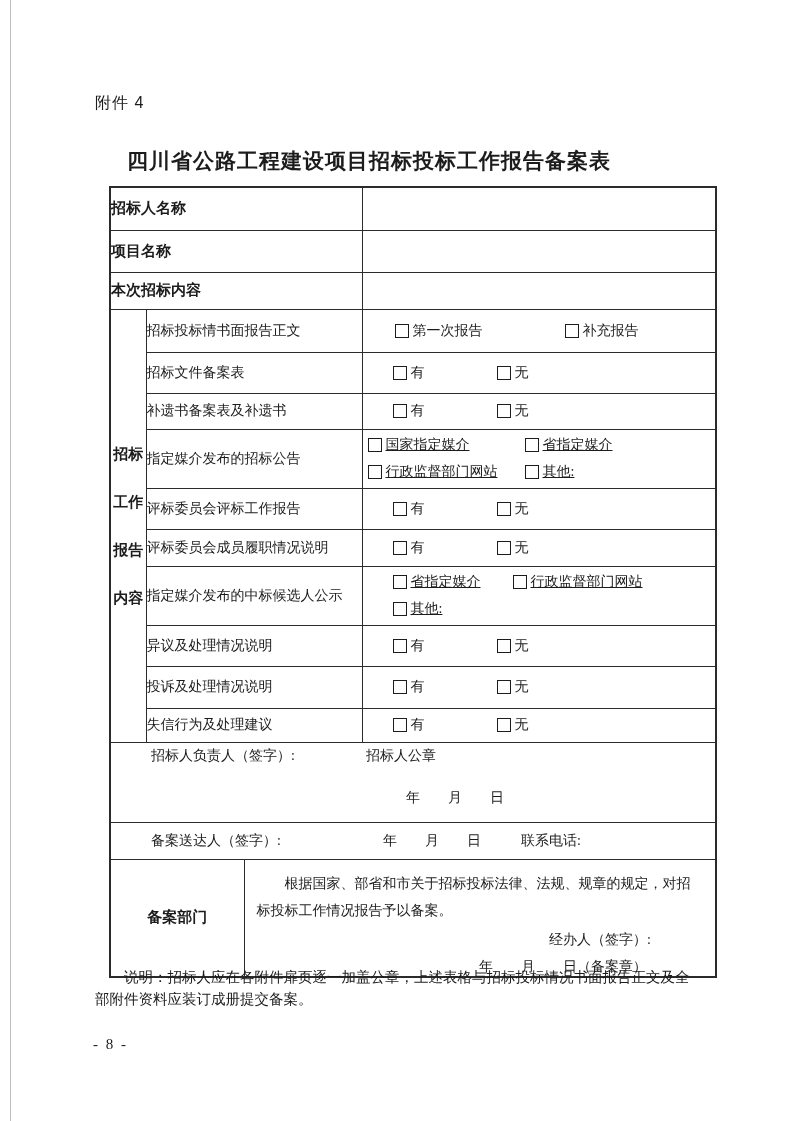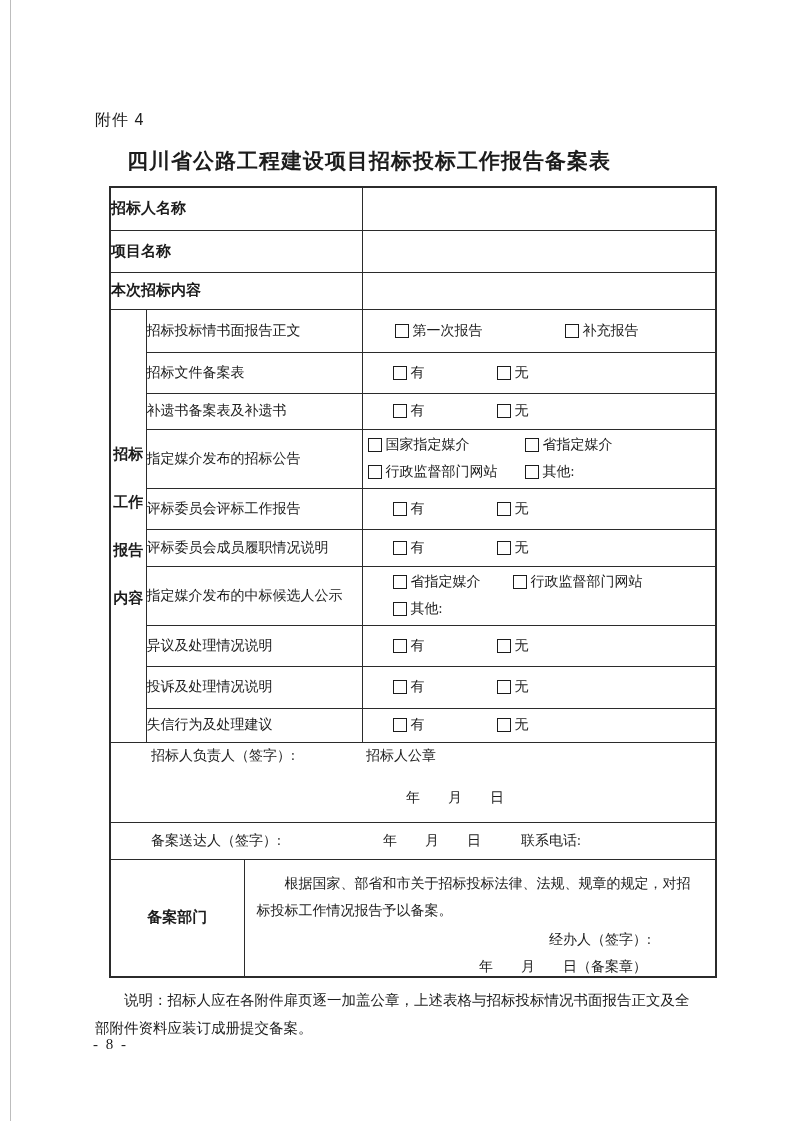--- a/index.html
+++ b/index.html
@@ -9,21 +9,21 @@
     position:relative;
     font-family:"Liberation Sans",sans-serif;
     color:#1c1c1c;
     overflow:hidden;
   }
   .scan-line{
     position:absolute;left:10px;top:0;width:1px;height:1121px;
     background:#bdbdbd;
   }
   .attachment{
-    position:absolute;left:95px;top:110px;
+    position:absolute;left:95px;top:93px;
     font-size:16px;letter-spacing:1px;
   }
   .doc-title{
     position:absolute;left:0;top:147px;width:738px;
     text-align:center;font-size:21px;font-weight:700;letter-spacing:1px;
   }
   table.main{
     position:absolute;left:109px;top:186px;
     width:606px;border-collapse:collapse;table-layout:fixed;
     border:2px solid #2b2b2b;
@@ -66,21 +66,21 @@
   .opt{display:inline-flex;align-items:center;white-space:nowrap;}
   .ow170{min-width:170px}
   .ow104{min-width:104px}
   .ow157{min-width:157px}
   .ow120{min-width:120px}
   .cb{
     display:inline-block;width:12px;height:12px;
     border:1.5px solid #1c1c1c;margin-right:4px;flex:0 0 auto;
     background:#fff;
   }
-  .twolines{display:flex;flex-direction:column;justify-content:space-evenly;padding:2px 0;}
+  .twolines{display:flex;flex-direction:column;justify-content:space-evenly;padding:2px 0;text-decoration:underline;}
 
   td.sig-cell{font-family:"Liberation Serif",serif;font-size:14px;}
   .sig-line1{display:flex;align-items:center;margin-top:4px;}
   .sig-resp{margin-left:40px;}
   .sig-seal{margin-left:71px;}
   .sig-date{margin-left:295px;margin-top:24px;}
   .del-line{display:flex;align-items:center;}
   .del-label{margin-left:40px;}
   .del-date{margin-left:102px;}
   .del-phone{margin-left:40px;}
@@ -97,23 +97,22 @@
     padding:10px 14px 0 12px;
     text-indent:2em;
     line-height:27px;
   }
   .handler-line{text-align:right;padding-right:64px;margin-top:7px;}
   .filing-date-line{text-align:right;padding-right:68px;margin-top:9px;}
 
   .note{
     position:absolute;left:95px;top:966px;width:608px;
     font-family:"Liberation Serif",serif;
-    font-size:14.5px;line-height:28px;
+    font-size:14.5px;line-height:22px;
     text-indent:2em;
-    margin-top:20px;
   }
   .pageno{
     position:absolute;left:93px;top:1036px;
     font-family:"Liberation Serif",serif;
     font-size:15px;letter-spacing:2px;
   }
 </style>
 </head>
 <body>
 

